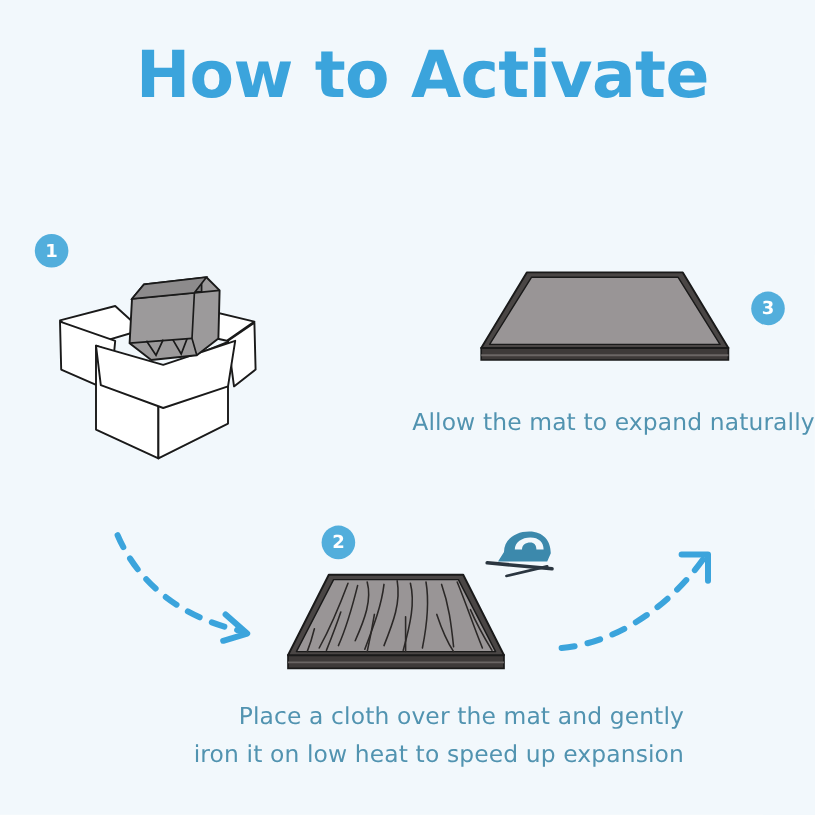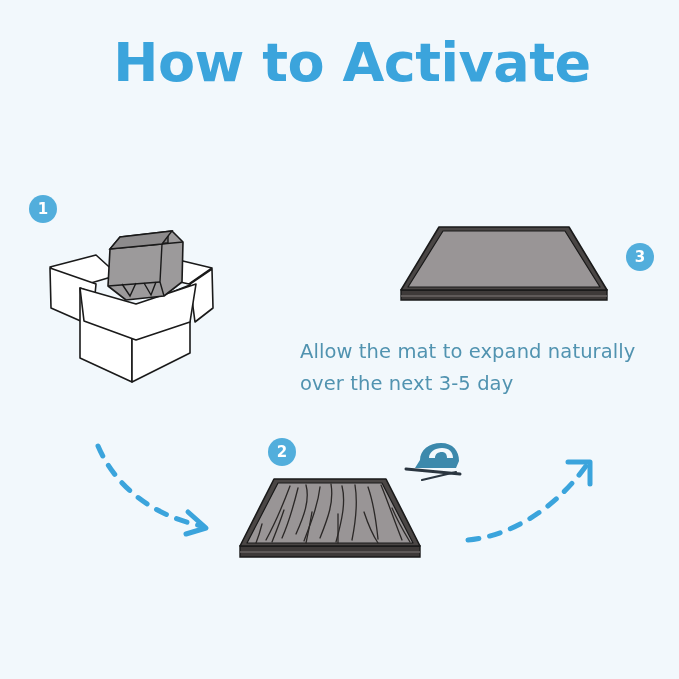--- a/index.html
+++ b/index.html
@@ -30,21 +30,21 @@
     font-size: 54px;
     line-height: 62px;
     letter-spacing: -0.5px;
   }
   .title-line {
     display: block;
     padding-left: 25px;
   }
   .caption {
     position: absolute;
-    text-align: left;
+    text-align: right;
     color: #5193B0;
     font-family: "DejaVu Sans", sans-serif;
     font-size: 19.5px;
     line-height: 32px;
     font-weight: normal;
     letter-spacing: 0.1px;
   }
   .caption .cl {
     display: block;
     white-space: nowrap;
@@ -132,21 +132,20 @@
     <path d="M3 72 L209 72 L209 82 L3 82 Z" fill="#3E3A39" stroke="#1A1A1A" stroke-width="1.4"></path>
     <path d="M3 78 L209 78" fill="none" stroke="#6B6665" stroke-width="1.6"></path>
 
     <path d="M41 9 L171 9 L209 72 L3 72 Z" fill="#4A4645" stroke="#1A1A1A" stroke-width="1.6" stroke-linejoin="round"></path>
 
     <path d="M45 13 L167 13 L202 69 L10 69 Z" fill="#999596" stroke="#1A1A1A" stroke-width="1.2" stroke-linejoin="round"></path>
   </svg>
 
   <div class="caption" id="caption-3">
     <span class="cl">Allow the mat to expand naturally</span>
-    <span class="cl">over the next 3-5 day</span>
   </div>
 
   <div class="badge" id="badge-2">2</div>
 
   <svg class="art" id="art-mat-2" width="196" height="100" viewBox="0 0 196 100">
 
     <path d="M8 78 L188 78 L188 89 L8 89 Z" fill="#3E3A39" stroke="#1A1A1A" stroke-width="1.4"></path>
     <path d="M8 84 L188 84" fill="none" stroke="#6B6665" stroke-width="1.6"></path>
 
     <path d="M42 11 L154 11 L188 78 L8 78 Z" fill="#4A4645" stroke="#1A1A1A" stroke-width="1.6" stroke-linejoin="round"></path>
@@ -175,20 +174,24 @@
   <svg class="art" id="art-iron" width="68" height="50" viewBox="0 0 68 50">
 
     <path d="M24 22 C24 12, 33 5, 45 5 C57 5, 63 13, 63 23 L60 30 L19 30 Z" fill="#3C89AC"></path>
 
     <path d="M33 20 C33 14, 39 10, 46 10 C53 10, 57 14, 57 20 L51 20 C51 16, 49 14, 46 14 C42 14, 39 16, 39 20 Z" fill="#F2F8FC"></path>
 
     <path d="M10 31 L64 36" fill="none" stroke="#2B3640" stroke-width="3" stroke-linecap="round"></path>
     <path d="M26 42 L60 34" fill="none" stroke="#2B3640" stroke-width="2.2" stroke-linecap="round"></path>
   </svg>
 
+  <div class="caption" id="caption-2">
+    <span class="cl">Place a cloth over the mat and gently</span>
+    <span class="cl">iron it on low heat to speed up expansion</span>
+  </div>
 
   <svg class="art" id="arrow-left" width="140" height="110" viewBox="0 0 140 110">
     <path d="M6 6 C24 48, 62 76, 110 86" fill="none" stroke="#3BA4DC" stroke-width="5" stroke-linecap="round" stroke-dasharray="11 11"></path>
     <path d="M96 72 L114 88 L94 94" fill="none" stroke="#3BA4DC" stroke-width="5" stroke-linecap="round" stroke-linejoin="round"></path>
   </svg>
 
   <svg class="art" id="arrow-right" width="145" height="110" viewBox="0 0 145 110">
     <path d="M6 100 C48 96, 92 70, 124 26" fill="none" stroke="#3BA4DC" stroke-width="5" stroke-linecap="round" stroke-dasharray="11 11"></path>
     <path d="M106 22 L128 22 L128 44" fill="none" stroke="#3BA4DC" stroke-width="5" stroke-linecap="round" stroke-linejoin="round"></path>
   </svg>

